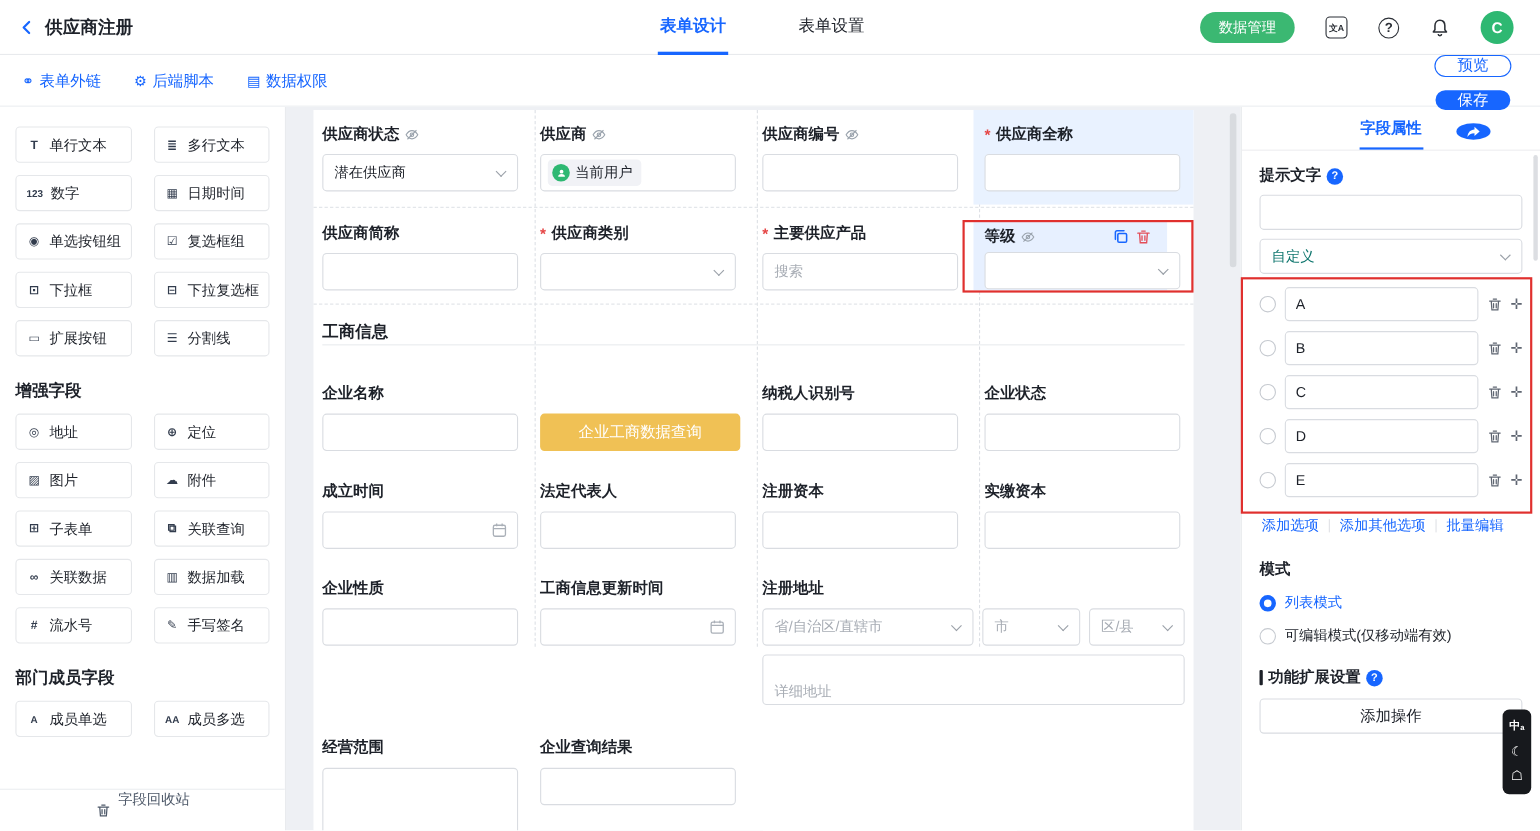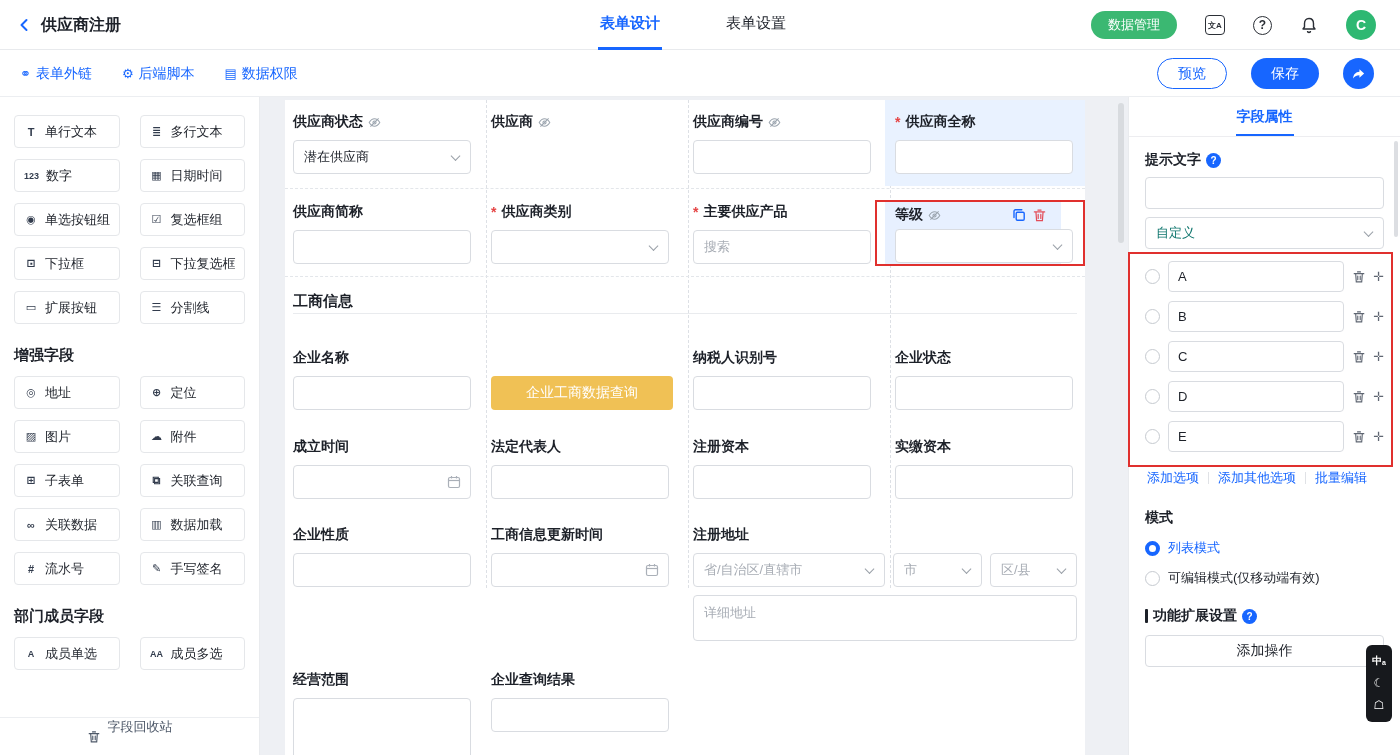--- a/index.html
+++ b/index.html
@@ -20,21 +20,21 @@
 .lang-ic{width:20px;height:20px;border:1.6px solid #2b2f36;border-radius:4px;font-size:8px;font-weight:700;color:#2b2f36;display:flex;align-items:center;justify-content:center;cursor:pointer;}
 .help-ic{width:19px;height:19px;border:1.6px solid #2b2f36;border-radius:50%;font-size:12px;font-weight:700;color:#2b2f36;display:flex;align-items:center;justify-content:center;cursor:pointer;}
 .bell-ic{display:flex;align-items:center;cursor:pointer;}
 .avatar{width:30px;height:30px;border-radius:50%;background:#2eb872;color:#fff;font-size:14px;font-weight:700;display:flex;align-items:center;justify-content:center;cursor:pointer;}
 
 
 .subbar{position:absolute;top:50px;left:0;width:1400px;height:47px;background:#fff;border-bottom:1px solid #eceef1;z-index:25;}
 .sb-links{position:absolute;left:20px;top:0;height:47px;display:flex;align-items:center;gap:30px;}
 .sb-link{display:flex;align-items:center;gap:5px;color:#1766ff;font-size:14px;cursor:pointer;}
 .sb-link .ic{font-size:13px;}
-.sb-actions{position:absolute;right:26px;top:0;height:47px;display:flex;align-items:center;gap:24px;}
+.sb-actions{position:absolute;right:26px;top:0;height:47px;display:flex;align-items:center;gap:12px;flex-direction:column;}
 .btn-preview{height:31px;padding:0 20px;border:1px solid #1766ff;color:#1766ff;background:#fff;border-radius:16px;font-size:14px;font-family:inherit;cursor:pointer;}
 .btn-save{height:31px;padding:0 20px;border:none;background:#1766ff;color:#fff;border-radius:16px;font-size:14px;font-family:inherit;cursor:pointer;}
 .btn-share{width:31px;height:31px;border-radius:50%;background:#1766ff;display:flex;align-items:center;justify-content:center;border:none;cursor:pointer;}
 
 
 .main{position:absolute;top:97px;left:0;width:1400px;height:658px;display:flex;}
 .sidebar{width:260px;flex:none;background:#fff;border-right:1px solid #e9ebee;position:relative;overflow:hidden;}
 .sb-inner{padding:18px 14px 0 14px;}
 .sb-title{font-size:15px;font-weight:700;color:#1d2129;margin-bottom:11px;}
 .sb-grid{display:grid;grid-template-columns:1fr 1fr;column-gap:20px;row-gap:11px;margin-bottom:22px;}
@@ -303,20 +303,31 @@
         </div>
         <div class="fld" style="left:206px;top:12px;">
           <div class="fld-label">
               <span>供应商</span>
               <svg width="13" height="13" viewBox="0 0 14 14">
                 <path d="M1.3 7C3 4.2 5 3 7 3s4 1.2 5.7 4C11 9.8 9 11 7 11S3 9.8 1.3 7Z" fill="none" stroke="#9aa3ad" stroke-width="1.1"></path>
                 <circle cx="7" cy="7" r="1.7" fill="none" stroke="#9aa3ad" stroke-width="1.1"></circle>
                 <path d="M2.6 11.4 11.4 2.6" stroke="#9aa3ad" stroke-width="1.1"></path>
               </svg>
             </div>
+          <div class="inp" style="padding-left:6px;">
+            <span class="tag">
+                <span class="gdot">
+                  <svg width="9" height="9" viewBox="0 0 10 10">
+                    <circle cx="5" cy="3.4" r="1.9" fill="#fff"></circle>
+                    <path d="M1.6 8.6a3.4 2.8 0 0 1 6.8 0Z" fill="#fff"></path>
+                  </svg>
+                </span>
+                <span>当前用户</span>
+              </span>
+          </div>
         </div>
         <div class="fld" style="left:408px;top:12px;">
           <div class="fld-label">
               <span>供应商编号</span>
               <svg width="13" height="13" viewBox="0 0 14 14">
                 <path d="M1.3 7C3 4.2 5 3 7 3s4 1.2 5.7 4C11 9.8 9 11 7 11S3 9.8 1.3 7Z" fill="none" stroke="#9aa3ad" stroke-width="1.1"></path>
                 <circle cx="7" cy="7" r="1.7" fill="none" stroke="#9aa3ad" stroke-width="1.1"></circle>
                 <path d="M2.6 11.4 11.4 2.6" stroke="#9aa3ad" stroke-width="1.1"></path>
               </svg>
             </div>
@@ -471,21 +482,21 @@
               <span class="chev"></span>
             </div>
           <div class="inp sel" style="position:absolute;left:200px;top:28px;width:89px;margin:0;">
               <span class="ph">市</span>
               <span class="chev"></span>
             </div>
           <div class="inp sel" style="position:absolute;left:297px;top:28px;width:87px;margin:0;">
               <span class="ph">区/县</span>
               <span class="chev"></span>
             </div>
-          <div class="inp" style="position:absolute;left:0;top:70px;width:384px;height:46px;margin:0;align-items:flex-start;padding-top:8px;">
+          <div class="inp" style="position:absolute;left:0;top:70px;width:384px;height:46px;margin:0;align-items:flex-start;padding-top:24px;">
               <span class="ph">详细地址</span>
             </div>
         </div>
 
         <div class="fld" style="left:8px;top:570px;">
           <div class="fld-label">
               <span>经营范围</span>
             </div>
           <div class="inp" style="height:86px;align-items:flex-start;padding-top:8px;"></div>
         </div>

